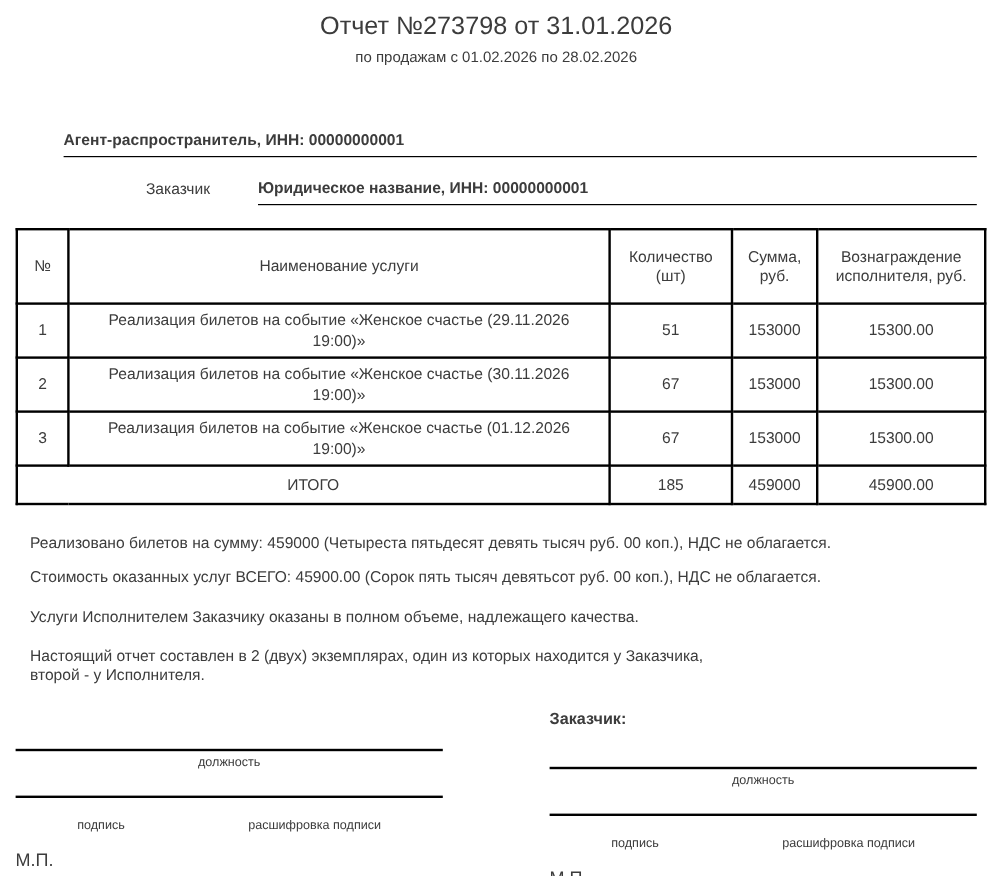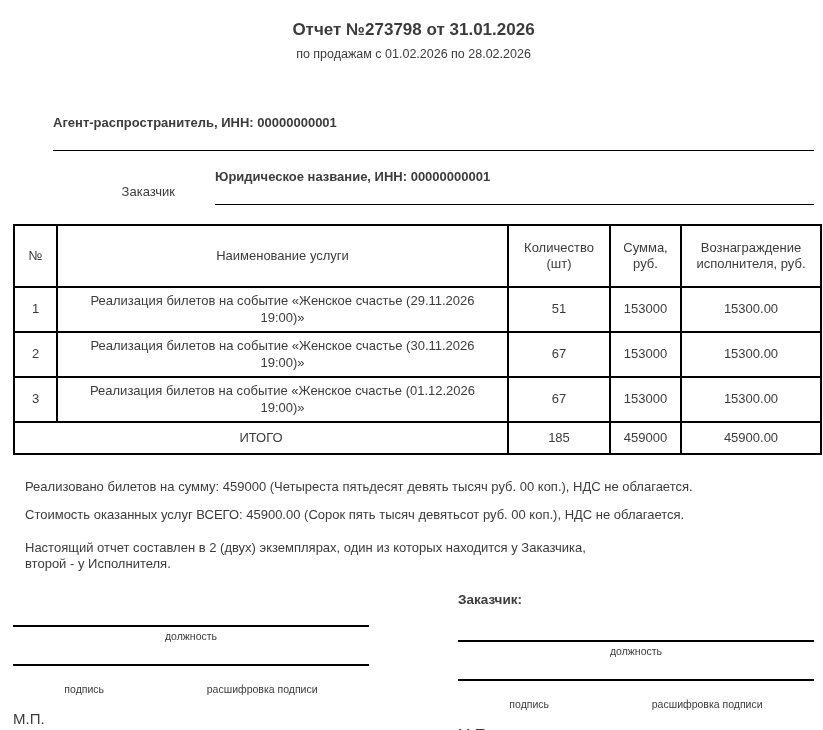--- a/index.html
+++ b/index.html
@@ -9,40 +9,40 @@
     height: 730px;
     background: #ffffff;
     font-family: "Liberation Sans", "DejaVu Sans", sans-serif;
     color: #3c3c3c;
     overflow: hidden;
   }
   .page { padding: 8px 9px 0 13px; }
 
   
   .doc-header { text-align: center; }
-  .doc-title { font-size: 17px; font-weight: bold; margin: 12px 0 7px 0; }
+  .doc-title { font-size: 21px; font-weight: normal; margin: 2px 0 7px 0; }
   .doc-subtitle { font-size: 12.5px; font-weight: normal; }
 
   
   .parties { margin-top: 54px; }
   .party-row { display: flex; align-items: flex-end; margin-bottom: 18px; }
   .party-label {
     width: 162px;
     text-align: right;
     font-size: 13px;
     padding-bottom: 6px;
     flex: 0 0 auto;
   }
   .party-value {
     flex: 1 1 auto;
     margin-left: 40px;
     border-bottom: 1px solid #000;
     font-size: 13px;
     font-weight: bold;
-    padding-bottom: 20px;
+    padding-bottom: 6px;
   }
 
   
   table.services {
     border-collapse: collapse;
     margin-top: 19px;
     width: 807px;
     table-layout: fixed;
   }
   table.services th, table.services td {
@@ -150,20 +150,21 @@
         <td>185</td>
         <td>459000</td>
         <td>45900.00</td>
       </tr>
     </tbody>
   </table>
 
   <div class="summary">
     <p>Реализовано билетов на сумму: 459000 (Четыреста пятьдесят девять тысяч руб. 00 коп.), НДС не облагается.</p>
     <p>Стоимость оказанных услуг ВСЕГО: 45900.00 (Сорок пять тысяч девятьсот руб. 00 коп.), НДС не облагается.</p>
+    <p class="p-gap">Услуги Исполнителем Заказчику оказаны в полном объеме, надлежащего качества.</p>
     <p class="p-gap prewrap">Настоящий отчет составлен в 2 (двух) экземплярах, один из которых находится у Заказчика,
 второй - у Исполнителя.</p>
   </div>
 
   <div class="sig-row">
 
     <div class="sig-col">
       <div class="sig-line1"></div>
       <div class="sig-sub">должность</div>
       <div class="sig-line2"></div>

